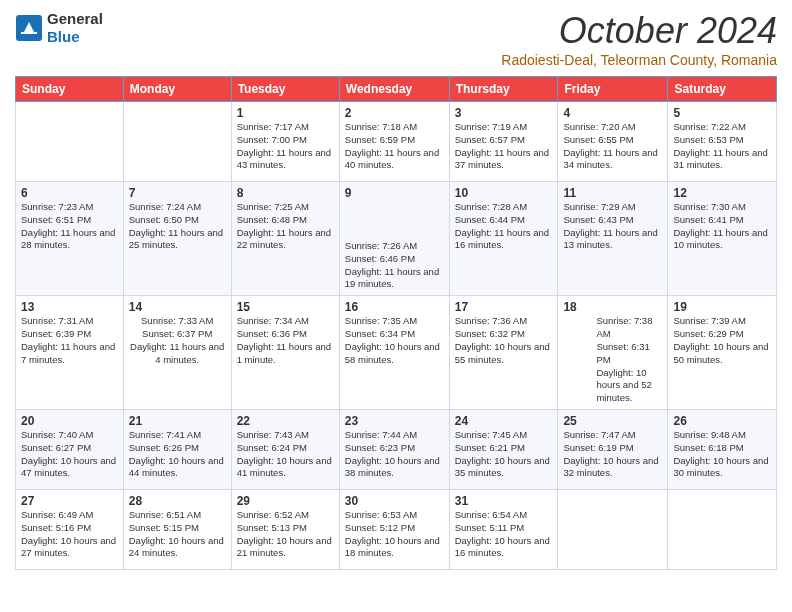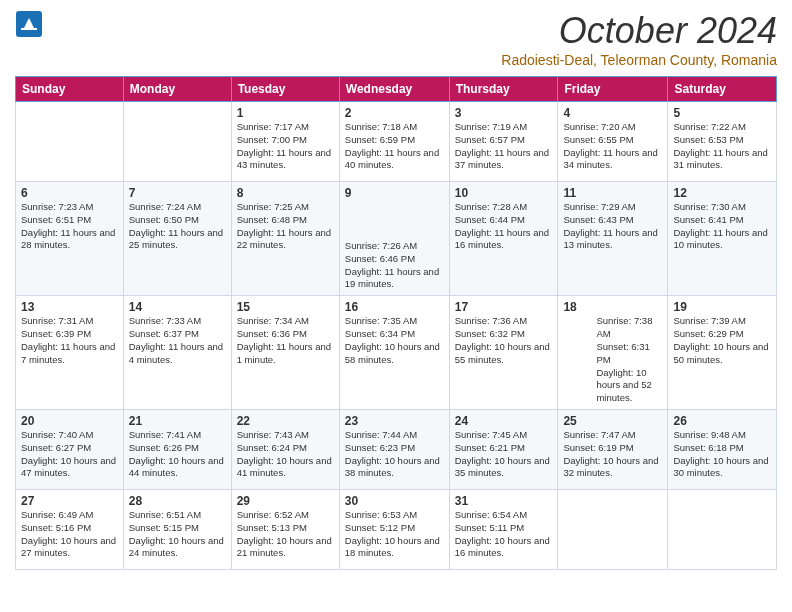--- a/index.html
+++ b/index.html
@@ -45,21 +45,21 @@
     .location {
       font-size: 14px;
       color: #a16207;
     }
     .calendar {
       width: 100%;
       border-collapse: collapse;
       font-size: 10.5px;
     }
     .calendar th {
-      background-color: #be185d;
+      background-color: #ef4444;
       color: #fff;
       text-align: left;
       padding: 5px 6px;
       font-size: 12px;
       font-weight: bold;
       border: 1px solid #5a9ed8;
     }
     .calendar td {
       border: 1px solid #d0d8e8;
       vertical-align: top;
@@ -88,20 +88,24 @@
 </head>
 <body>
 
 <div class="header-area">
   <div class="logo">
     <svg class="logo-icon" viewBox="0 0 28 28">
       <rect x="1" y="1" width="26" height="26" rx="3" fill="#1a6fb5"></rect>
       <polygon points="8,20 14,8 20,20" fill="white"></polygon>
       <rect x="6" y="18" width="16" height="2" fill="white"></rect>
     </svg>
+    <div class="logo-text">
+      <div><span class="general">General</span></div>
+      <div><span class="blue">Blue</span></div>
+    </div>
   </div>
   <div class="title-area">
     <div class="month-title">October 2024</div>
     <div class="location">Radoiesti-Deal, Teleorman County, Romania</div>
   </div>
 </div>
 
 <table class="calendar">
   <thead>
     <tr>
@@ -195,21 +199,21 @@
       </tr>
       <tr>
         <td>
           <span class="day-number">13</span>
           <div class="day-info" style="white-space: pre-line;">Sunrise: 7:31 AM
 Sunset: 6:39 PM
 Daylight: 11 hours and 7 minutes.</div>
         </td>
         <td>
           <span class="day-number">14</span>
-          <div class="day-info" style="white-space: pre-line;">Sunrise: 7:33 AM
+          <div class="day-info" style="white-space: pre-line; text-align: center;">Sunrise: 7:33 AM
 Sunset: 6:37 PM
 Daylight: 11 hours and 4 minutes.</div>
         </td>
         <td>
           <span class="day-number">15</span>
           <div class="day-info" style="white-space: pre-line;">Sunrise: 7:34 AM
 Sunset: 6:36 PM
 Daylight: 11 hours and 1 minute.</div>
         </td>
         <td>

